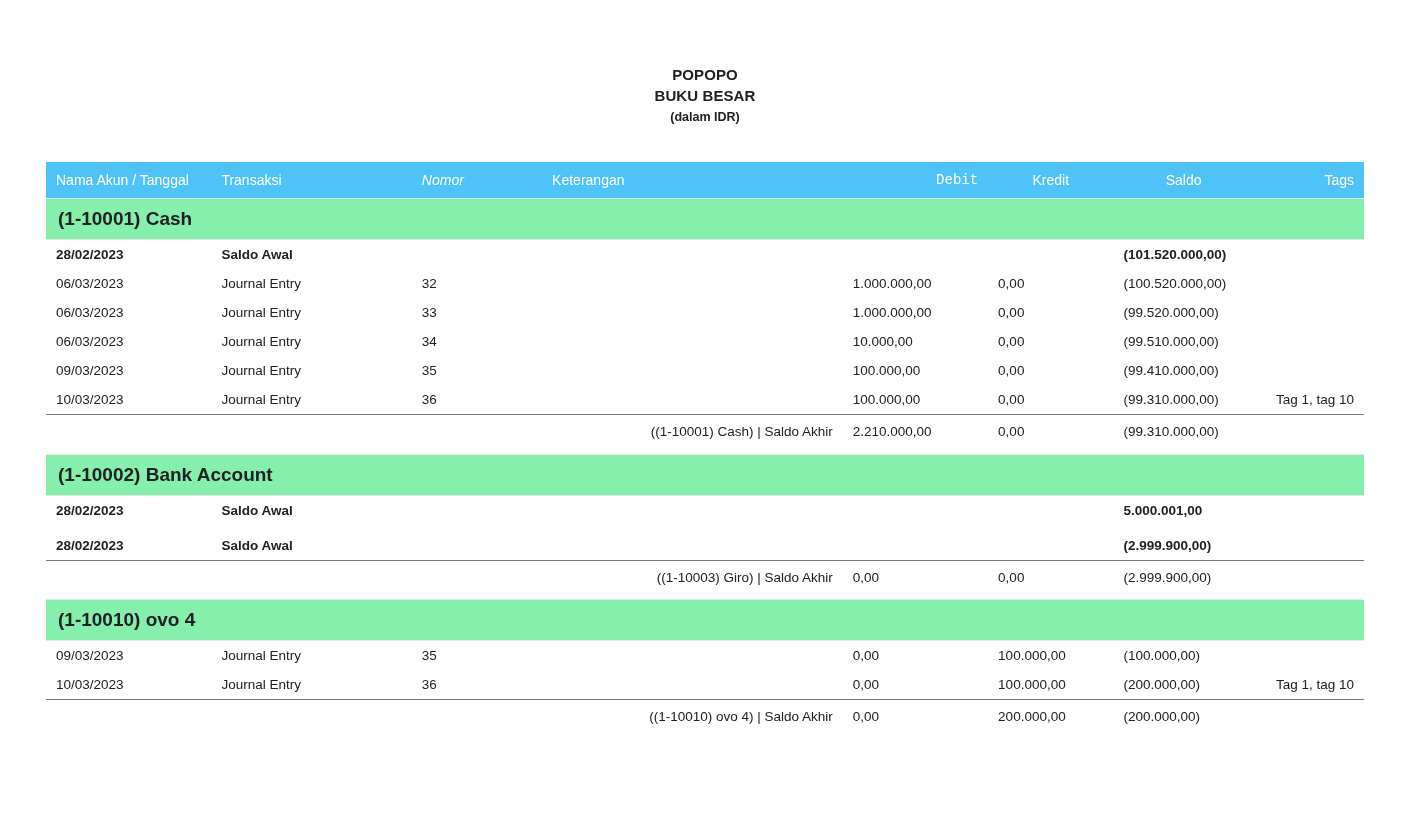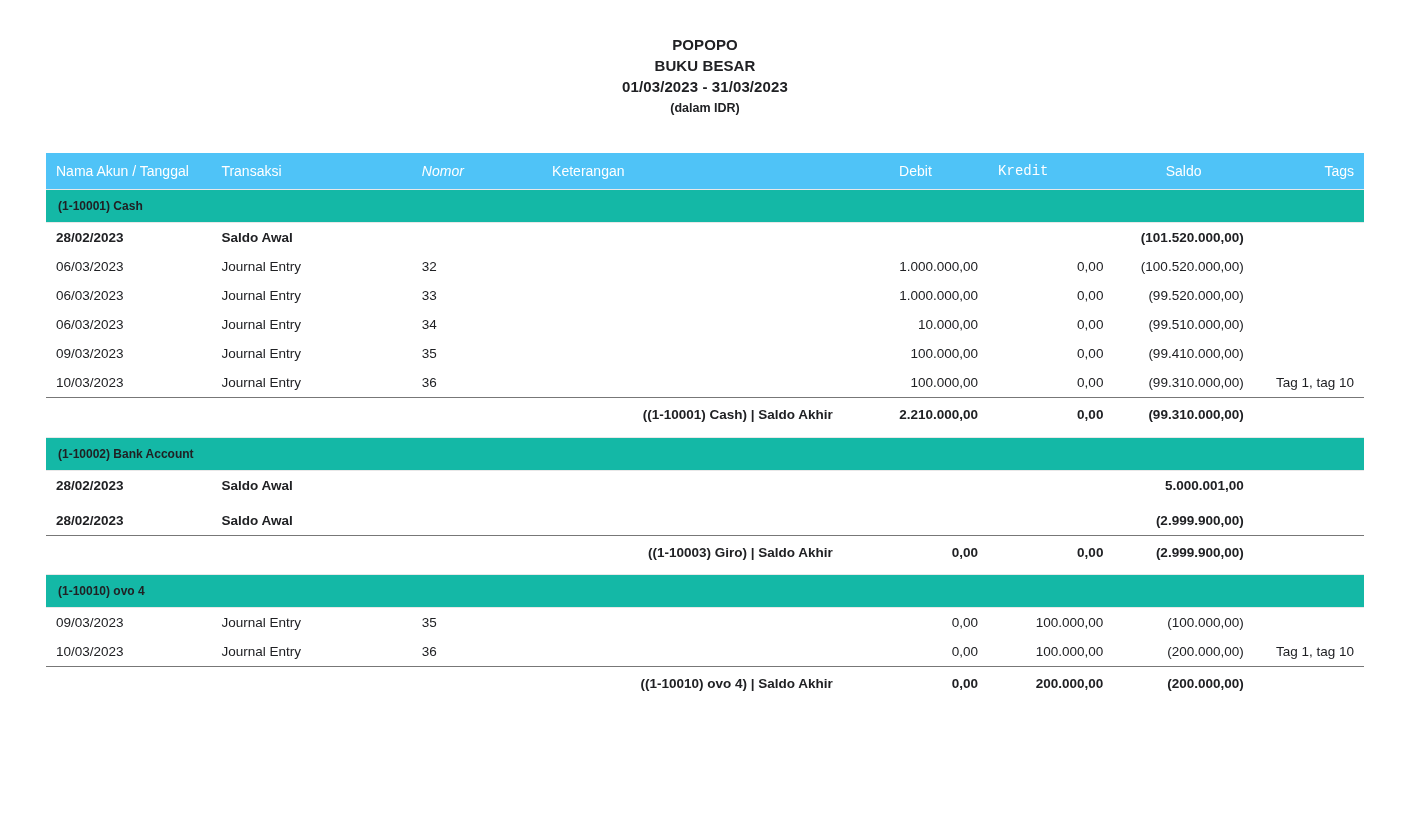--- a/index.html
+++ b/index.html
@@ -14,21 +14,21 @@
     height: 818px;
     overflow: hidden;
     color: #202124;
   }
   .page {
     width: 1410px;
     padding: 0;
   }
   .report-header {
     text-align: center;
-    padding-top: 34px;
+    padding-top: 64px;
   }
   .report-header .line {
     font-size: 15px;
     font-weight: bold;
     line-height: 21px;
     letter-spacing: 0.1px;
   }
   .report-header .currency {
     font-size: 12.5px;
     font-weight: bold;
@@ -48,66 +48,65 @@
     font-size: 14px;
     padding: 10px 10px;
     height: 36px;
     white-space: nowrap;
     margin-left: 42px;
   }
   th.c-akun { text-align: left; padding-left: 12px; width: 165px; }
   th.c-trans { text-align: left; width: 200px; }
   th.c-nomor { text-align: left; width: 130px; font-style: italic; }
   th.c-ket { text-align: left; width: 300px; }
-  th.c-debit { width: 145px; }
-  th.c-kredit { text-align: left; width: 125px; font-family: Liberation Mono, monospace; }
+  th.c-debit { text-align: right; width: 145px; font-family: Liberation Mono, monospace; }
+  th.c-kredit { text-align: center; width: 125px; }
   th.c-saldo { text-align: center; width: 140px; }
   th.c-tags { text-align: right; width: 110px; padding-right: 14px; }
 
   tr.group-row td {
-    background: #14b8a6;
+    background: #86efac;
     font-weight: bold;
-    font-size: 12px;
+    font-size: 19px;
     padding: 9px 12px;
     border-top: 1px solid #e8e8e8;
     border-bottom: 1px solid #e8e8e8;
   }
   tr.data-row td {
     padding: 7px 10px;
     font-size: 13.5px;
     vertical-align: middle;
   }
   td.date { padding-left: 20px; text-align: left; white-space: nowrap; }
   td.trans { text-align: left; }
   td.nomor { text-align: left; }
   td.ket { text-align: right; }
-  td.num { text-align: right; white-space: nowrap; }
+  td.num { white-space: nowrap; }
   td.tags { text-align: right; padding-right: 14px; white-space: nowrap; }
   tr.bold-row td { font-weight: bold; }
   tr.total-row td {
     border-top: 1px solid #777;
-    font-weight: bold;
+    font-weight: normal;
     padding: 9px 10px;
     font-size: 13.5px;
     margin-top: 48px;
   }
   tr.total-row td.label {
     text-align: right;
   }
   tr.spacer td { height: 6px; padding: 0; border: none; }
 </style>
 </head>
 <body>
 
 <div class="page">
 
   <div class="report-header">
     <div class="line">POPOPO</div>
     <div class="line">BUKU BESAR</div>
-    <div class="line">01/03/2023 - 31/03/2023</div>
     <div class="currency">(dalam IDR)</div>
   </div>
 
   <table class="ledger">
     <thead>
       <tr>
         <th class="c-akun">Nama Akun / Tanggal</th>
         <th class="c-trans">Transaksi</th>
         <th class="c-nomor">Nomor</th>
         <th class="c-ket">Keterangan</th>

